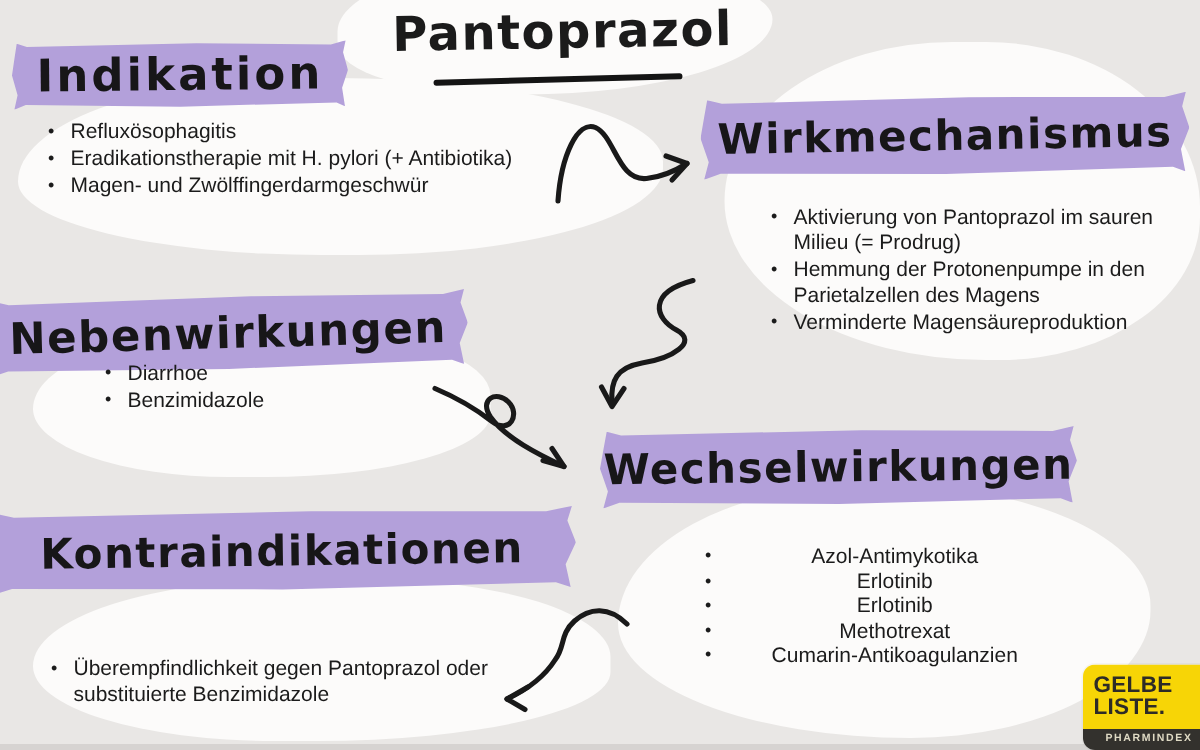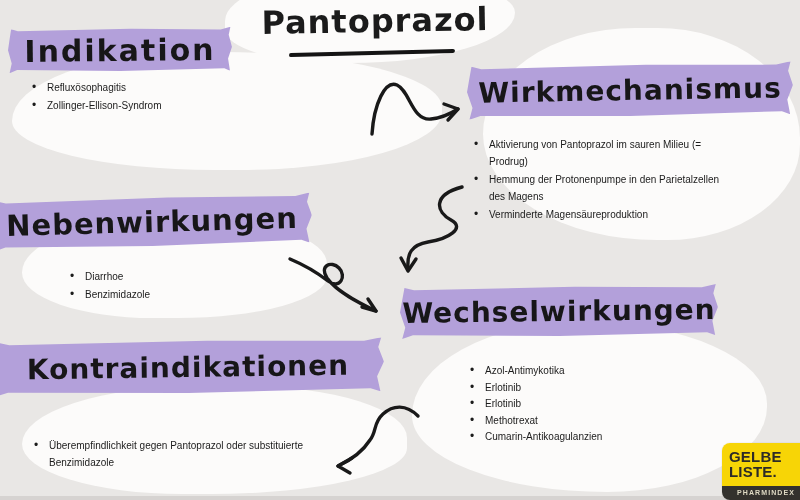--- a/index.html
+++ b/index.html
@@ -29,27 +29,27 @@
     font-family:"DejaVu Sans", sans-serif; font-weight:700;
     color:#171618; white-space:nowrap;
     clip-path: polygon(0.8% 22%, 0% 48%, 1.6% 78%, 0.6% 100%, 4% 93%, 50% 98%,
       96.5% 94%, 99% 100%, 98.2% 72%, 100% 45%, 98.6% 18%, 99.4% 0%, 95% 6%, 55% 2%, 4.5% 5%, 1.5% 0%);
   }
   .tape span { width:100%; text-align:center; }
 
   ul.bullets { list-style:none; margin:0; padding:0; position:absolute; }
   ul.bullets li {
     position:relative; padding-left:17px;
-    font-size:10px; line-height:17px; margin:0 0 1px 0;
+    font-size:14px; line-height:17px; margin:0 0 1px 0;
   }
   ul.bullets li::before {
     content:"\2022"; position:absolute; left:2px; top:0;
     font-size:12px; color:#1b1b1b;
   }
-  ul.bullets.tight li { line-height:15.5px; margin-bottom:1px; }
+  ul.bullets.tight li { line-height:15.5px; margin-bottom:1px;text-align:center; }
 
   svg.arrow { position:absolute; overflow:visible; }
   svg.arrow path { fill:none; stroke:#191919; stroke-width:3.4; stroke-linecap:round; stroke-linejoin:round; }
 
   .logo {
     position:absolute; left:722px; top:443px; width:88px; height:57px;
     border-radius:8px; overflow:hidden; display:flex; flex-direction:column;
     box-shadow:0 0 0 1px rgba(0,0,0,0.03);
   }
   .logo-top {
@@ -77,36 +77,37 @@
   <div class="bottom-edge"></div>
 
   <div class="title">Pantoprazol</div>
   <div class="title-underline"></div>
 
   <div class="tape" style="left:8px; top:28px; width:224px; height:44px; font-size:30px; letter-spacing:2px; transform:rotate(-0.6deg);">
     <span>Indikation</span>
   </div>
   <ul class="bullets" style="left:30px; top:79px; width:335px;">
     <li>Refluxösophagitis</li>
-    <li>Zollinger-Ellison-Syndrom</li>
+    <li>Eradikationstherapie mit H. pylori (+ Antibiotika)</li>
+    <li>Magen- und Zwölffingerdarmgeschwür</li>
   </ul>
 
   <div class="tape" style="left:467px; top:64px; width:326px; height:53px; font-size:28px; letter-spacing:1px; transform:rotate(-1deg);">
     <span>Wirkmechanismus</span>
   </div>
-  <ul class="bullets" style="left:472px; top:136px; width:262px;">
+  <ul class="bullets" style="left:512px; top:136px; width:262px;">
     <li>Aktivierung von Pantoprazol im sauren Milieu (= Prodrug)</li>
     <li>Hemmung der Protonenpumpe in den Parietalzellen des Magens</li>
     <li>Verminderte Magensäureproduktion</li>
   </ul>
 
   <div class="tape" style="left:-8px; top:197px; width:320px; height:50px; font-size:29px; letter-spacing:1px; transform:rotate(-1.6deg);">
     <span>Nebenwirkungen</span>
   </div>
-  <ul class="bullets" style="left:68px; top:268px; width:200px;">
+  <ul class="bullets" style="left:68px; top:240px; width:200px;">
     <li>Diarrhoe</li>
     <li>Benzimidazole</li>
   </ul>
 
   <div class="tape" style="left:400px; top:286px; width:318px; height:51px; font-size:28px; letter-spacing:1px; transform:rotate(-0.7deg);">
     <span>Wechselwirkungen</span>
   </div>
   <ul class="bullets tight" style="left:468px; top:363px; width:240px;">
     <li>Azol-Antimykotika</li>
     <li>Erlotinib</li>

